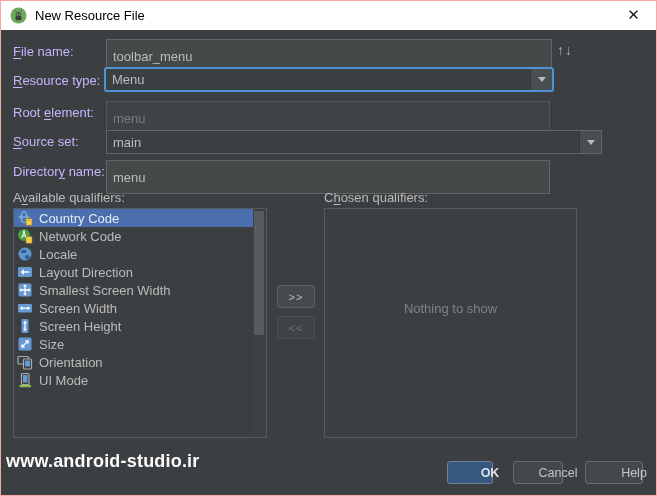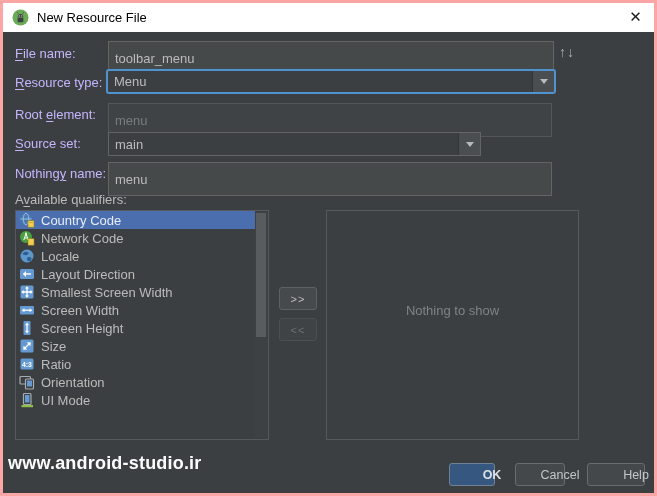--- a/index.html
+++ b/index.html
@@ -3,21 +3,21 @@
 <meta charset="utf-8">
 <style>
   * { box-sizing: border-box; margin: 0; padding: 0; }
   html,body { background:#555; }
   body { font-family: "Liberation Sans","DejaVu Sans",sans-serif; }
 
   .dialog {
     position: relative;
     width: 657px; height: 496px;
     background: #3c3f41;
-    border: 3px solid #fca5a5;
+    border: 1px solid #fca5a5;
     overflow: hidden;
   }
 
   
   .titlebar {
     position:absolute; left:0; top:0; width:655px; height:29px;
     background:#ffffff; display:flex; align-items:center;
   }
   .titlebar .app-icon { margin-left:9px; width:17px; height:17px; }
   .titlebar .title { margin-left:8px; font-size:13px; color:#000; }
@@ -132,28 +132,28 @@
     <span class="combo-value">Menu</span>
     <span class="combo-arrow-btn">
         <span class="tri-down"></span>
       </span>
   </div>
 
   <span class="lbl" style="top:104px"><span>Root </span><u>e</u><span>lement:</span></span>
   <input class="txt disabled" style="left: 105px; top: 100px; width: 444px;" disabled="" value="menu">
 
   <span class="lbl" style="top:133px"><span></span><u>S</u><span>ource set:</span></span>
-  <div class="combo" style="left:105px; top:129px; width:373px; height:24px;">
+  <div class="combo" style="left:105px; top:129px; width:496px; height:24px;">
     <span class="combo-value">main</span>
     <span class="combo-arrow-btn">
         <span class="tri-down"></span>
       </span>
   </div>
 
-  <span class="lbl" style="top:163px"><span>Nothing</span><u>y</u><span> name:</span></span>
+  <span class="lbl" style="top:163px"><span>Director</span><u>y</u><span> name:</span></span>
   <input class="txt" style="left: 105px; top: 159px; width: 444px;" value="menu">
 
   <span class="sect-lbl" style="left:12px; top:189px;"><span>A</span><u>v</u><span>ailable qualifiers:</span></span>
 
   <div class="list-panel">
 
     <div class="q-item selected">
       <svg width="16" height="16" viewBox="0 0 16 16">
         <circle cx="7" cy="7" r="6" fill="#4879b2"></circle>
         <ellipse cx="7" cy="7" rx="2.7" ry="5.8" fill="none" stroke="#9fc3e4" stroke-width="0.9"></ellipse>
@@ -222,27 +222,20 @@
 
     <div class="q-item">
       <svg width="16" height="16" viewBox="0 0 16 16">
         <rect x="1.5" y="1.5" width="13" height="13" rx="1.5" fill="#649ad1"></rect>
         <line x1="5" y1="11" x2="11" y2="5" stroke="#fff" stroke-width="1.3"></line>
         <path d="M11.8 4.2 L7.8 4.6 L11.4 8.2 Z M4.2 11.8 L8.2 11.4 L4.6 7.8 Z" fill="#fff"></path>
       </svg>
       <span>Size</span>
     </div>
 
-    <div class="q-item">
-      <svg width="16" height="16" viewBox="0 0 16 16">
-        <rect x="1.5" y="2.5" width="13" height="11" rx="1.5" fill="#649ad1"></rect>
-        <text x="8" y="10.6" font-size="6.8" font-weight="bold" fill="#fff" text-anchor="middle" font-family="Liberation Sans, sans-serif">4:3</text>
-      </svg>
-      <span>Ratio</span>
-    </div>
 
     <div class="q-item">
       <svg width="16" height="16" viewBox="0 0 16 16">
         <rect x="1" y="2.5" width="10.5" height="7.5" rx="1" fill="none" stroke="#a5abb0" stroke-width="1.2"></rect>
         <rect x="6.5" y="5" width="8" height="10" rx="1" fill="#3c3f41" stroke="#a5abb0" stroke-width="1.2"></rect>
         <rect x="8" y="6.5" width="5" height="6" fill="#649ad1"></rect>
       </svg>
       <span>Orientation</span>
     </div>
 
@@ -256,20 +249,21 @@
     </div>
 
     <div class="v-scrollbar">
       <div class="v-thumb"></div>
     </div>
   </div>
 
   <button class="move-btn" style="top:284px;">&gt;&gt;</button>
   <button class="move-btn disabled" style="top:315px;">&lt;&lt;</button>
 
+  <span class="sect-lbl" style="left:323px; top:189px;"><span>C</span><u>h</u><span>osen qualifiers:</span></span>
 
   <div class="chosen-panel">
     <div class="empty-msg">Nothing to show</div>
   </div>
 
   <div class="watermark">www.android-studio.ir</div>
   <button class="btn btn-ok">OK</button>
   <button class="btn btn-cancel">Cancel</button>
   <button class="btn btn-help">Help</button>
 

